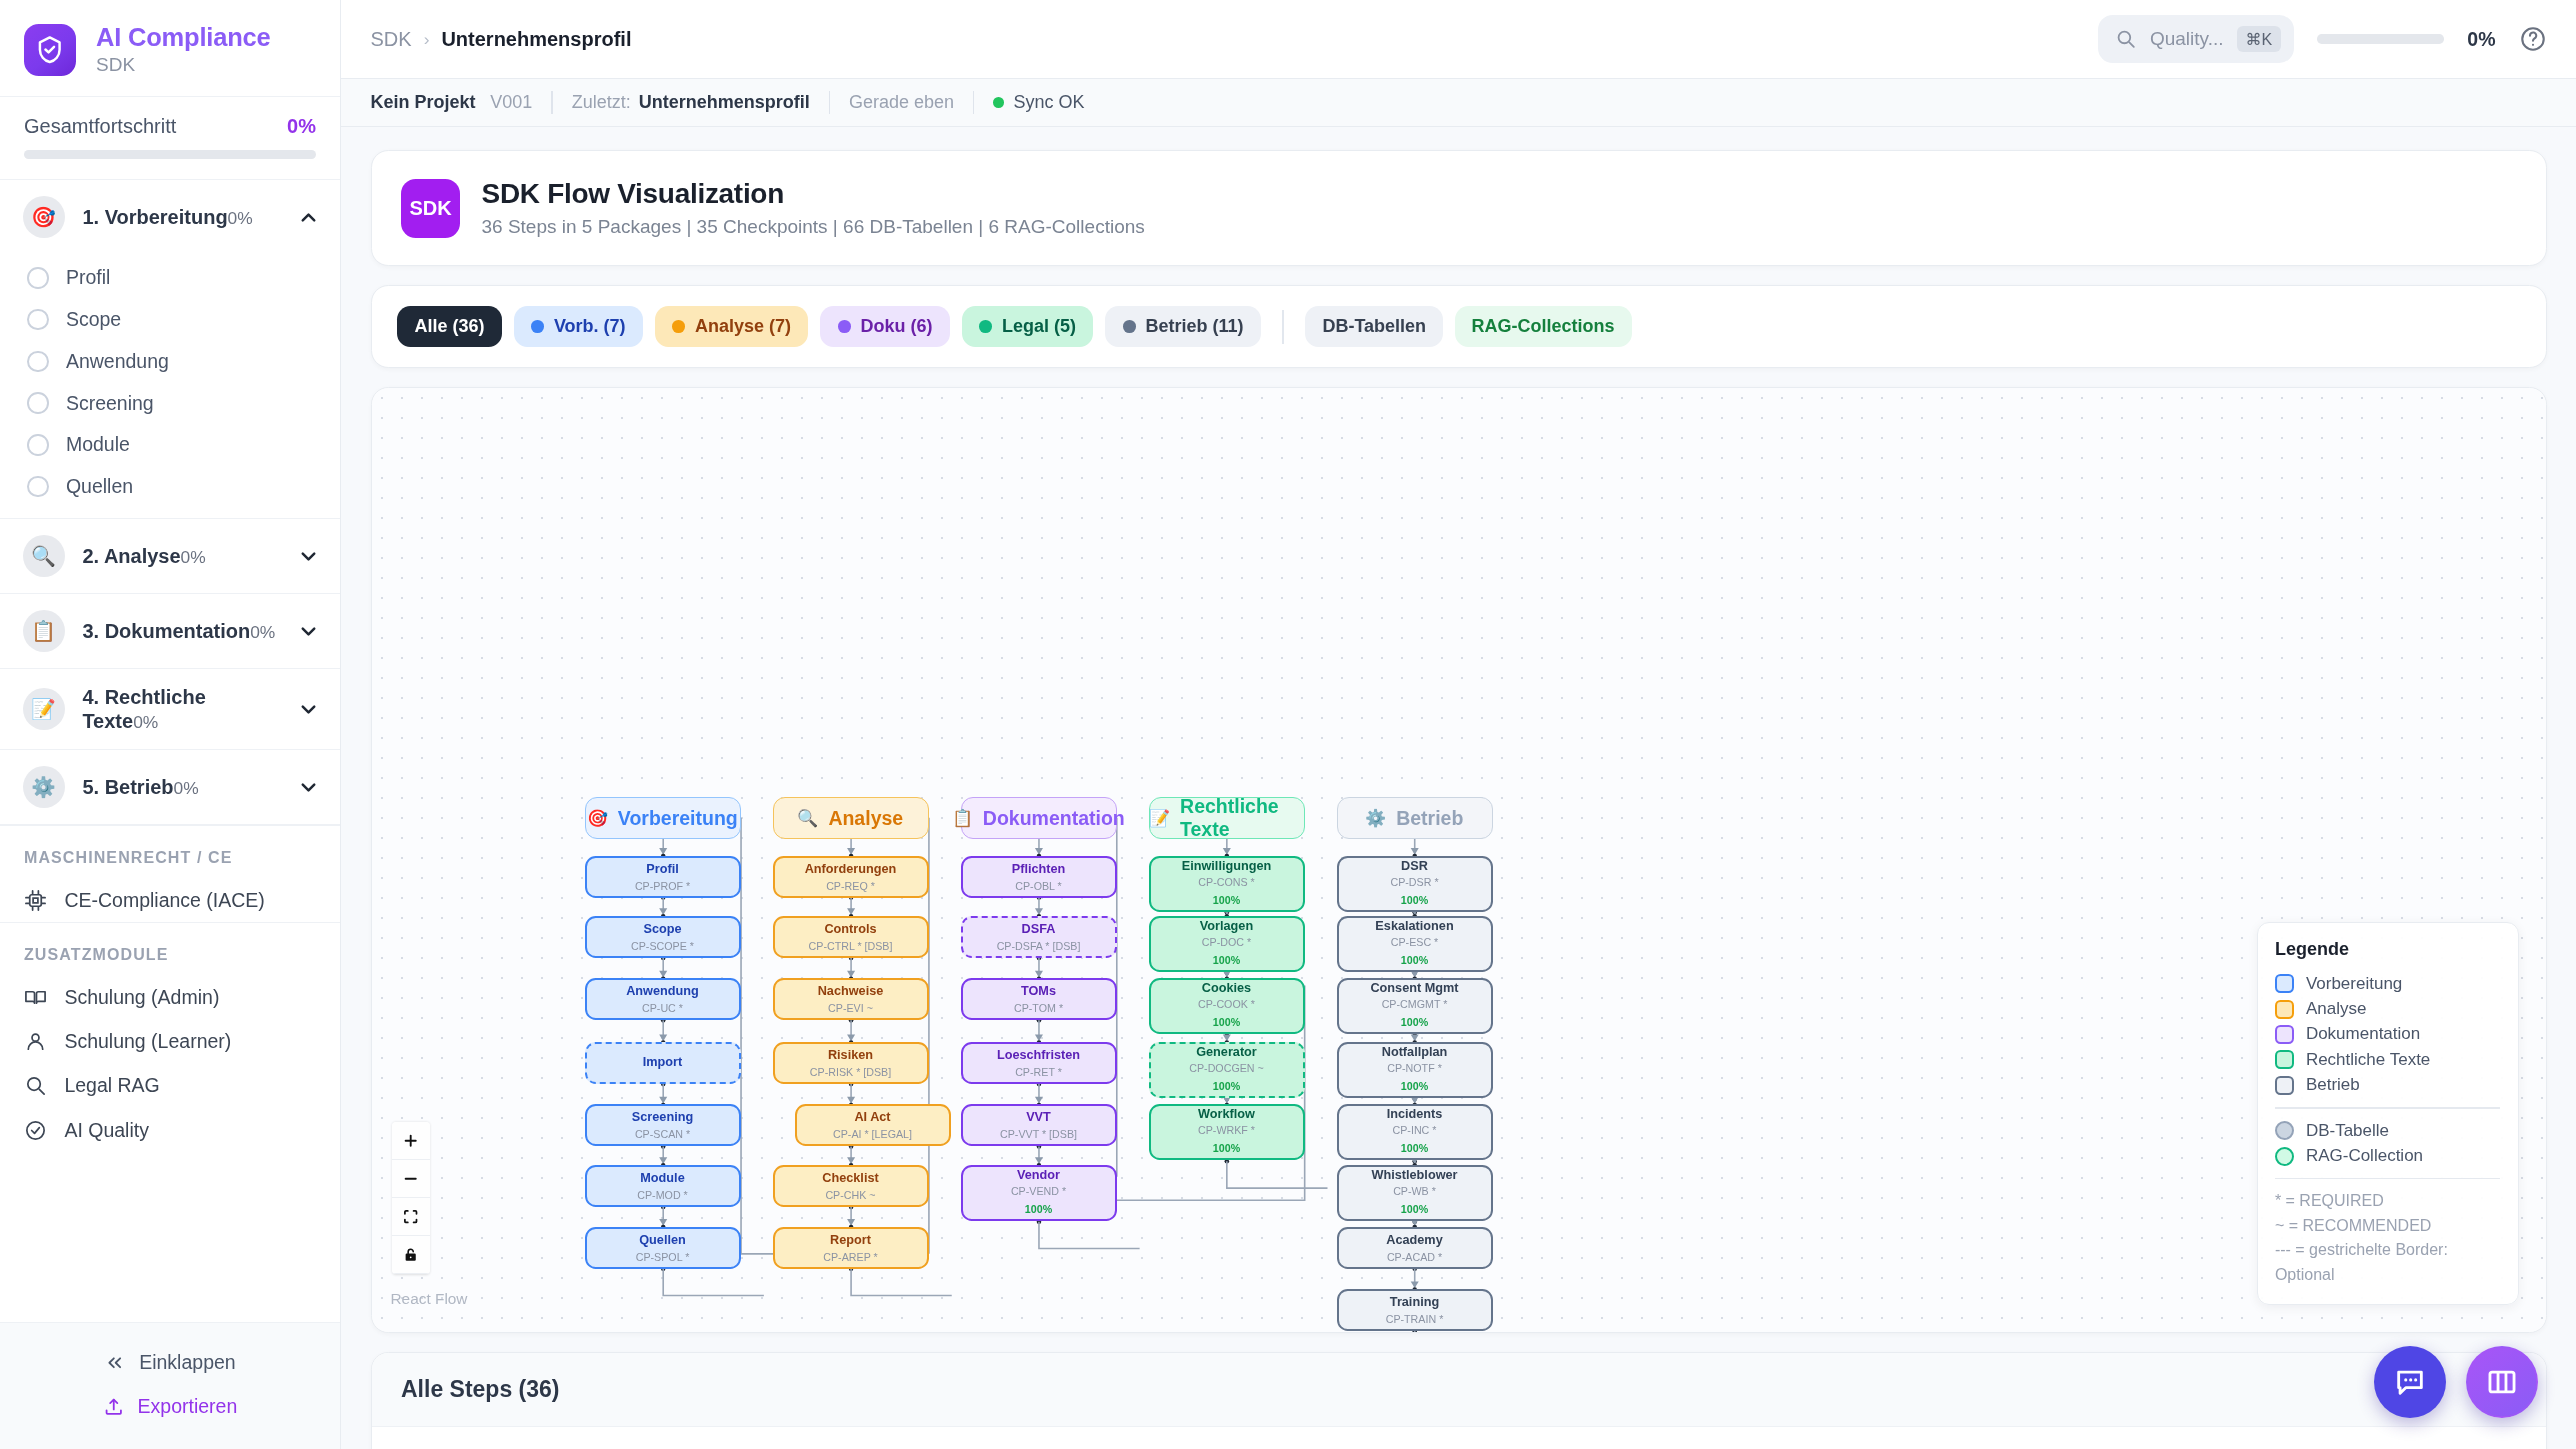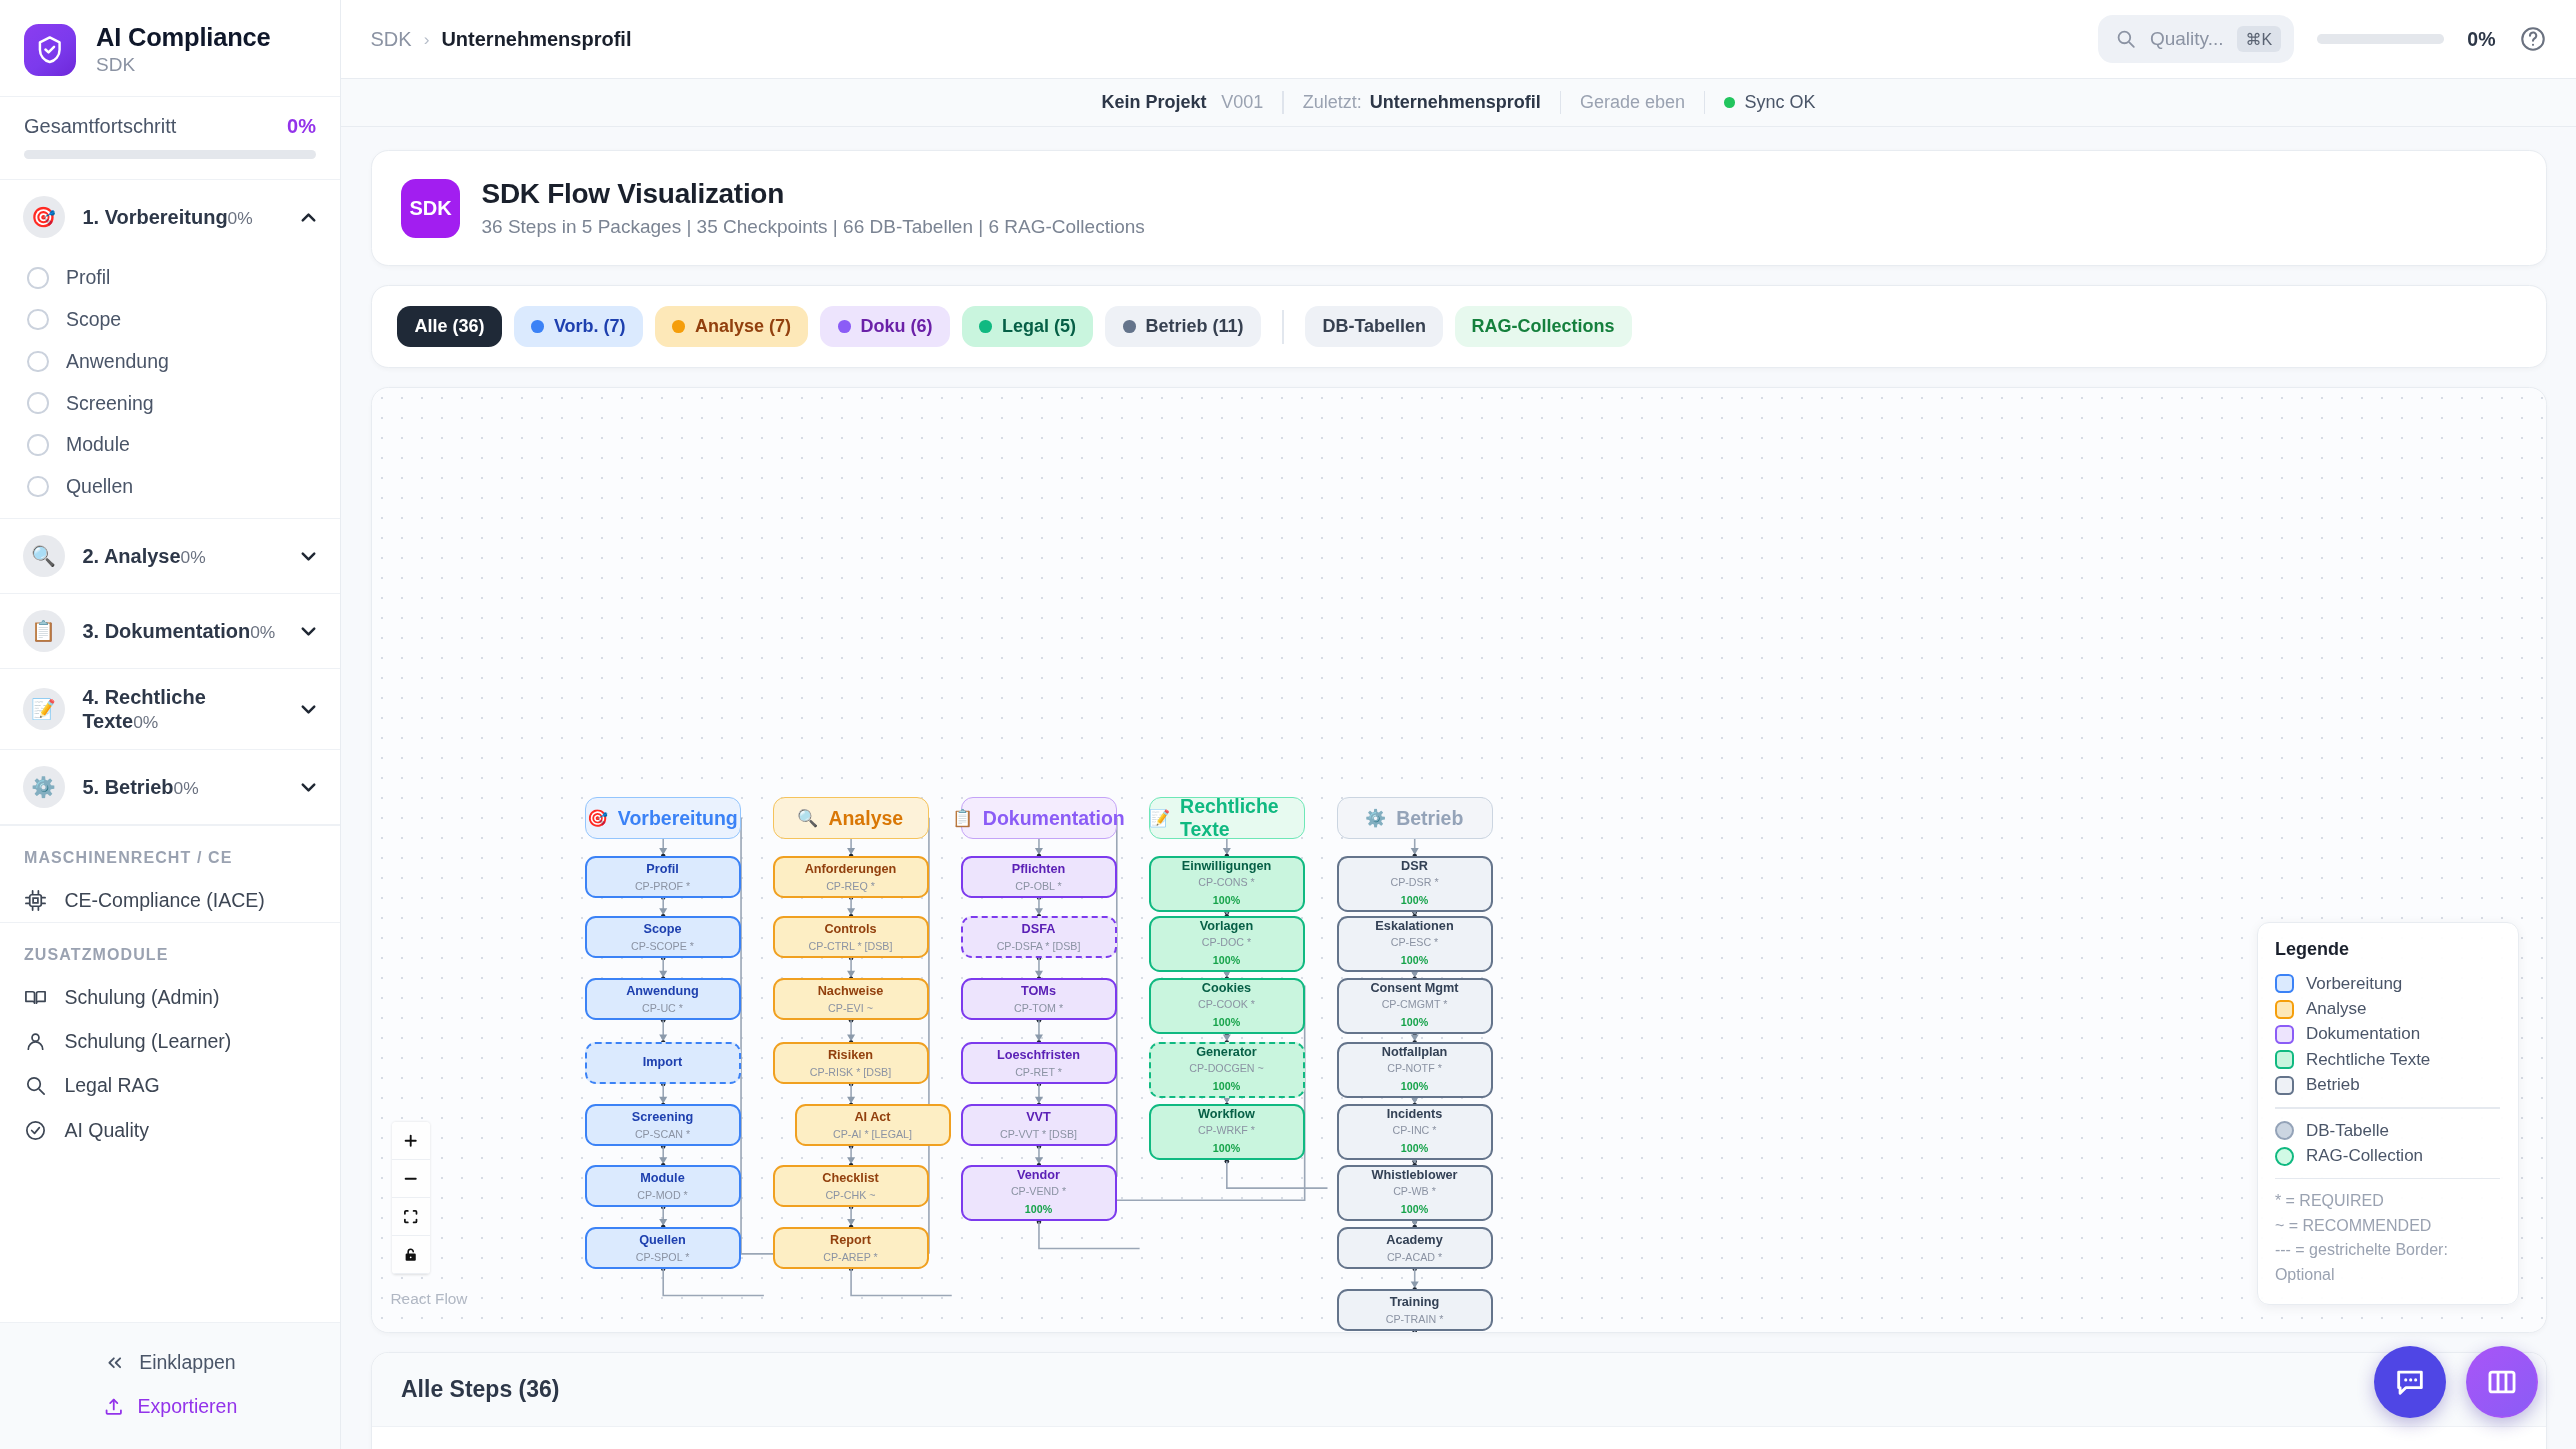--- a/index.html
+++ b/index.html
@@ -23,21 +23,21 @@
     display: flex; align-items: center; gap: 20px;
     padding: 23px 24px 20px 24px;
     border-bottom: 1.3px solid #eef1f5;
   }
   .brand-logo {
     width: 52px; height: 52px; border-radius: 14.8px;
     background: linear-gradient(140deg,#8b3df0,#7c3aed 55%,#6d28d9);
     display:flex; align-items:center; justify-content:center;
     flex: 0 0 52px;
   }
-  .brand-text .t1 { font-size: 25.5px; font-weight: 700; color: #0f172a; letter-spacing: -0.2px; line-height: 1.1; text-align: center; }
+  .brand-text .t1 { font-size: 25.5px; font-weight: 700; color: #8b5cf6; letter-spacing: -0.2px; line-height: 1.1; text-align: center; }
   .brand-text .t2 { font-size: 19px; color: #8b93a3; margin-top: 3.4px; }
 
   .sb-progress { padding: 17.4px 24px 20px 24px; border-bottom: 1.3px solid #eef1f5; }
   .sb-progress-row { display:flex; justify-content: space-between; align-items: baseline; }
   .sb-progress-row .lbl { font-size: 20px; color: #4a5568; }
   .sb-progress-row .val { font-size: 20px; font-weight: 700; color: #9333ea; }
   .sb-bar { margin-top: 12px; height: 9.4px; border-radius: 4.7px; background: #e4e7ec; width: 100%; }
 
   .sec { border-bottom: 1.3px solid #eef1f5; }
   .sec-head {
@@ -100,21 +100,21 @@
   }
   .search svg { width: 21.5px; height: 21.5px; color:#8b93a3; flex:0 0 21.5px;}
   .search .ph { font-size: 19px; color:#8b93a3; flex:1; }
   .kbd { background:#dde2ea; border-radius: 6px; padding: 3.4px 8.7px; font-size: 16px; color:#5a6372; }
   .mini-bar { width: 127px; height: 9.4px; border-radius: 4.7px; background:#e4e7ec; }
   .pct { font-size: 19.5px; font-weight: 700; color:#2d3748; }
   .help { width: 28px; height: 28px; color:#6b7280; cursor:pointer; }
 
   .statusbar {
     height: 48px; flex: 0 0 48px; background:#f8fafc; border-bottom: 1.3px solid #e8ecf1;
-    display:flex; align-items:center; gap: 0; padding: 0 29.5px; font-size: 18px; justify-content: center;
+    display:flex; align-items:center; gap: 0; padding: 0 29.5px; font-size: 18px;
   }
   .statusbar .s { color: #4a5568; }
   .statusbar .muted { color:#9aa2b1; }
   .statusbar .strong { color:#2d3748; font-weight:600; }
   .vdiv { width: 1.3px; height: 23px; background:#dfe4ec; margin: 0 19px; }
   .dot-g { width:10.7px; height:10.7px; border-radius:50%; background:#22c55e; display:inline-block; margin-right:9.4px;}
 
   .scroll { flex: 1; overflow: hidden; padding: 23px 29.5px 0 29.5px; }
 
   .card {

